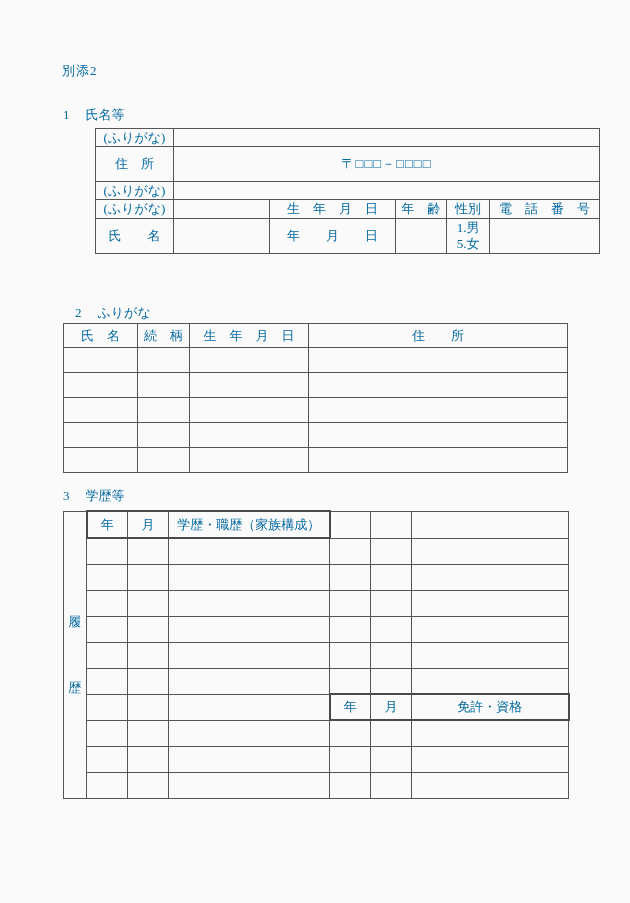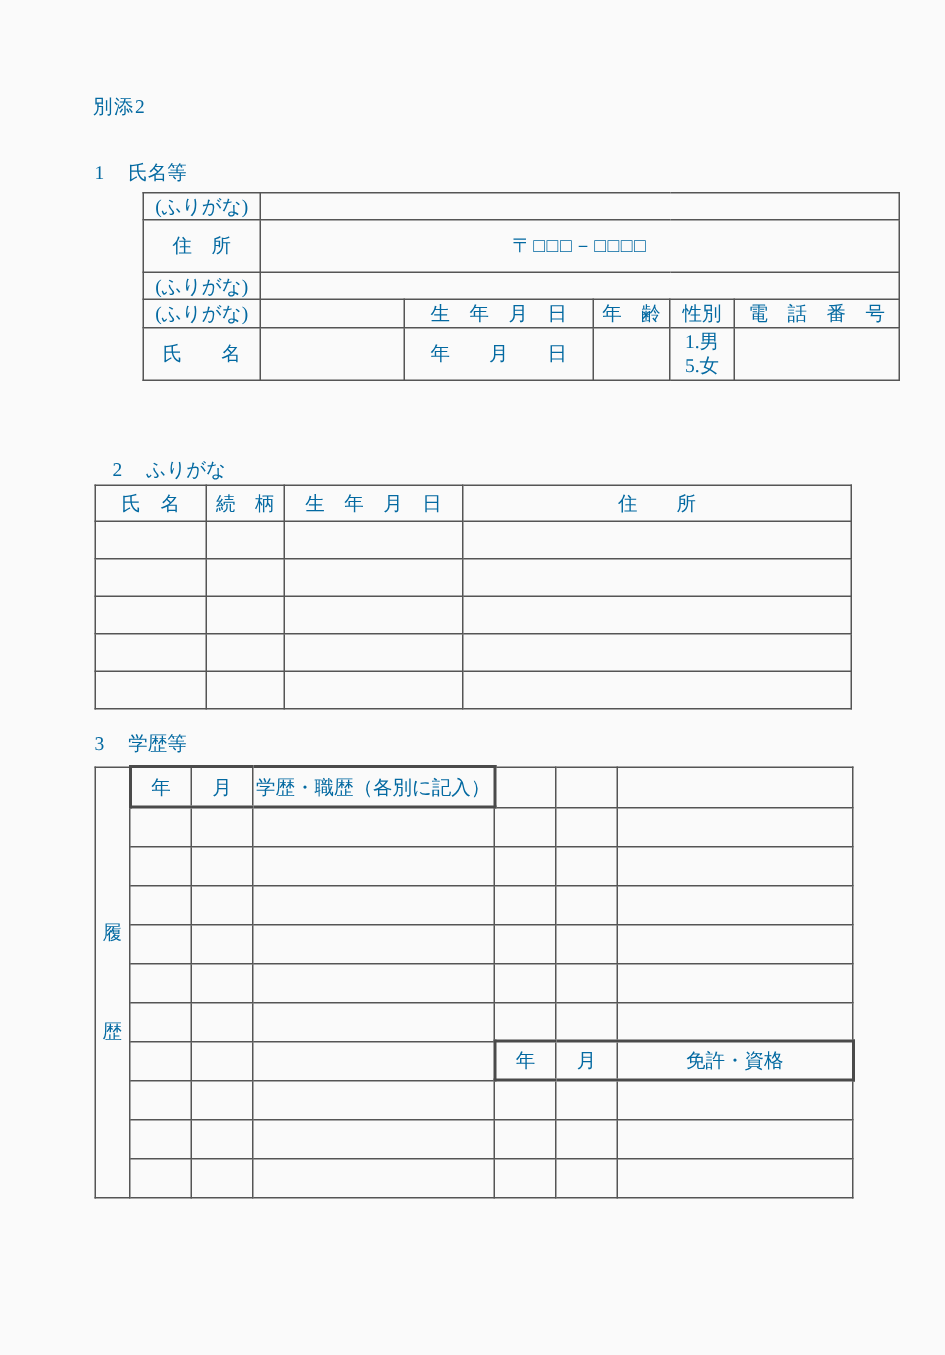--- a/index.html
+++ b/index.html
@@ -208,21 +208,21 @@
     <tbody>
         <tr class="r27">
       <td class="sidecol" rowspan="11">
         <div class="sidewrap">
           <span>履</span>
           <span>歴</span>
         </div>
       </td>
       <th class="bt bb bl">年</th>
       <th class="bt bb">月</th>
-      <th class="bt bb br gakureki-hdr">学歴・職歴（各別に記入）</th>
+      <th class="bt bb br gakureki-hdr">学歴・職歴（家族構成）</th>
       <td></td>
           <td></td>
           <td></td>
     </tr>
     <tr class="r26">
       <td></td>
           <td></td>
           <td></td>
       <td></td>
           <td></td>

